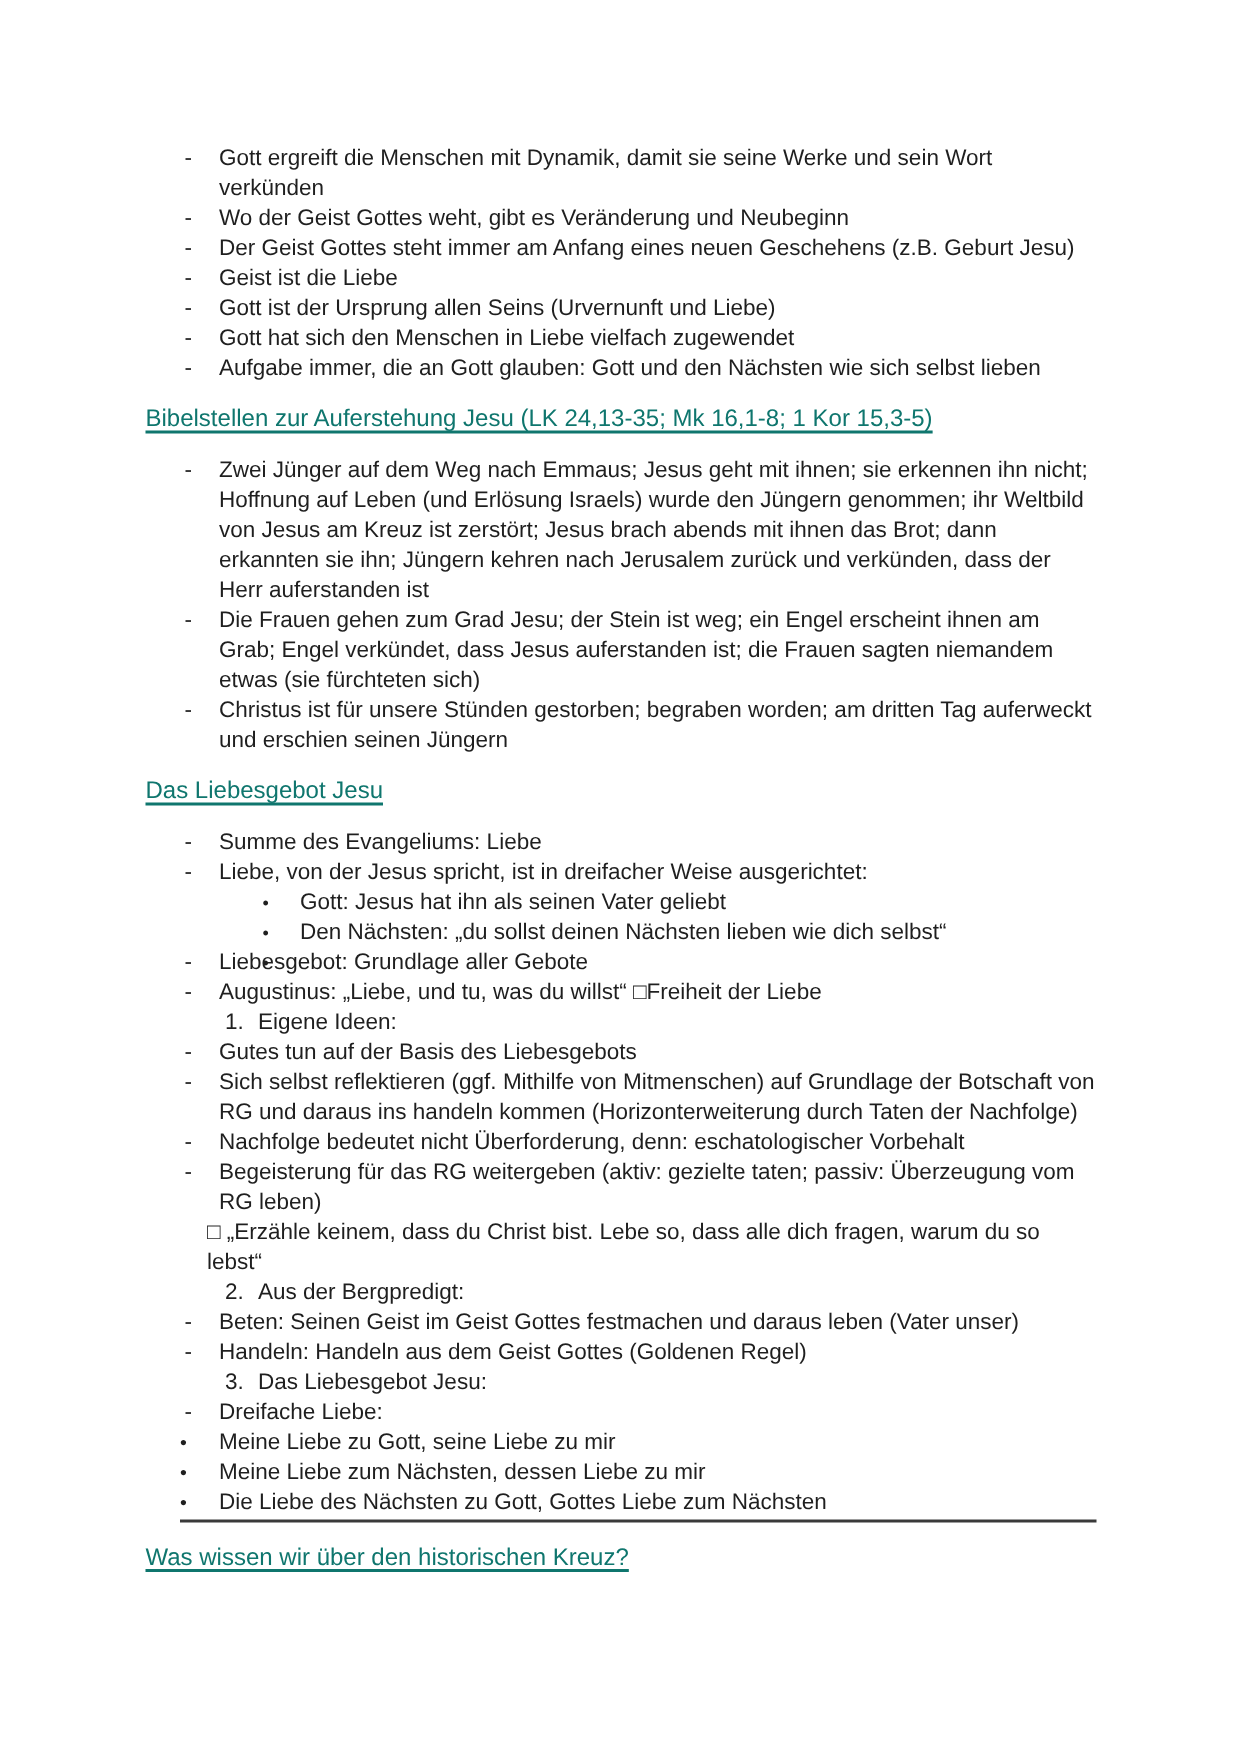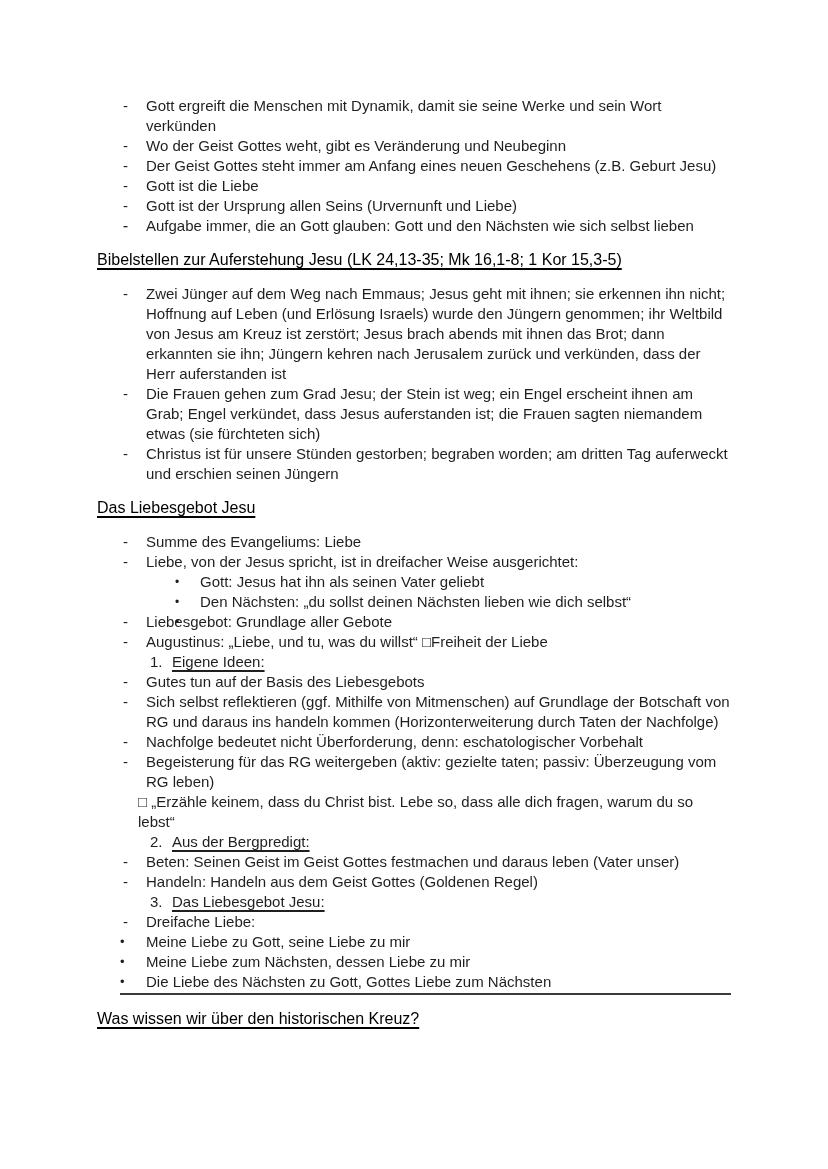--- a/index.html
+++ b/index.html
@@ -9,55 +9,55 @@
     background:#ffffff;
     overflow:hidden;
     font-family:"Liberation Sans", sans-serif;
   }
   .doc {
     position:absolute; left:97px; top:96px; width:634px;
     font-size:15px; line-height:20px; color:#1f1f1f;
   }
   .heading {
     font-size:16px; line-height:22px; margin:13px 0;
-    color:#000000;
+    color:#0f766e;
     text-decoration:underline;
     text-underline-offset:3px;
     text-decoration-thickness:1.5px;
   }
   .list { margin:0; }
   .item { position:relative; }
   .item .marker { position:absolute; line-height:20px; }
   .item.dash  { padding-left:49px; }
   .item.dash .marker { left:26px; }
   .item.dot   { padding-left:49px; }
   .item.dot .marker { left:23px; font-size:13px; }
   .item.dot2  { padding-left:103px; }
   .item.dot2 .marker { left:78px; font-size:12px; }
   .item.num   { padding-left:75px; }
   .item.num .marker { left:53px; }
   .item.none  { padding-left:41px; }
-  .u { text-decoration:underline; text-underline-offset:3px; text-decoration-thickness:1.5px; }
+  .u { text-underline-offset:3px; text-decoration-thickness:1.5px; }
   .rule {
     border-top:2px solid #3a3a3a;
     margin:1px 0 0 23px; width:611px; height:0;
   }
 </style>
 </head>
 <body>
 
 <div class="page">
   <div id="doc" class="doc">
       <div class="list">
         <div class="item dash"><span class="marker">-</span><span class="txt">Gott ergreift die Menschen mit Dynamik, damit sie seine Werke und sein Wort verkünden</span></div>
         <div class="item dash"><span class="marker">-</span><span class="txt">Wo der Geist Gottes weht, gibt es Veränderung und Neubeginn</span></div>
         <div class="item dash"><span class="marker">-</span><span class="txt">Der Geist Gottes steht immer am Anfang eines neuen Geschehens (z.B. Geburt Jesu)</span></div>
-        <div class="item dash"><span class="marker">-</span><span class="txt">Gott ist die Liebe</span></div>
+        <div class="item dash"><span class="marker">-</span><span class="txt">Geist ist die Liebe</span></div>
         <div class="item dash"><span class="marker">-</span><span class="txt">Gott ist der Ursprung allen Seins (Urvernunft und Liebe)</span></div>
-        <div class="item dash"><span class="marker">-</span></div>
+        <div class="item dash"><span class="marker">-</span><span class="txt">Gott hat sich den Menschen in Liebe vielfach zugewendet</span></div>
         <div class="item dash"><span class="marker">-</span><span class="txt">Aufgabe immer, die an Gott glauben: Gott und den Nächsten wie sich selbst lieben</span></div>
       </div>
       <div class="heading">Bibelstellen zur Auferstehung Jesu (LK 24,13-35; Mk 16,1-8; 1 Kor 15,3-5)</div>
       <div class="list">
         <div class="item dash"><span class="marker">-</span><span class="txt">Zwei Jünger auf dem Weg nach Emmaus; Jesus geht mit ihnen; sie erkennen ihn nicht; Hoffnung auf Leben (und Erlösung Israels) wurde den Jüngern genommen; ihr Weltbild von Jesus am Kreuz ist zerstört; Jesus brach abends mit ihnen das Brot; dann erkannten sie ihn; Jüngern kehren nach Jerusalem zurück und verkünden, dass der Herr auferstanden ist</span></div>
         <div class="item dash"><span class="marker">-</span><span class="txt">Die Frauen gehen zum Grad Jesu; der Stein ist weg; ein Engel erscheint ihnen am Grab; Engel verkündet, dass Jesus auferstanden ist; die Frauen sagten niemandem etwas (sie fürchteten sich)</span></div>
         <div class="item dash"><span class="marker">-</span><span class="txt">Christus ist für unsere Stünden gestorben; begraben worden; am dritten Tag auferweckt und erschien seinen Jüngern</span></div>
       </div>
       <div class="heading">Das Liebesgebot Jesu</div>
       <div class="list">

